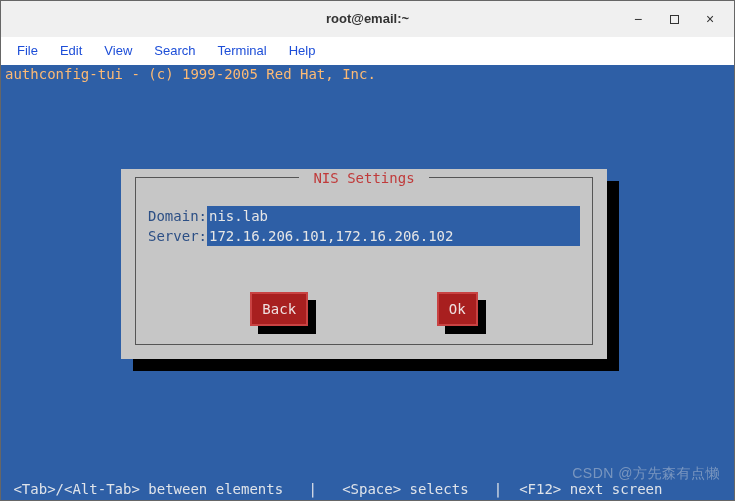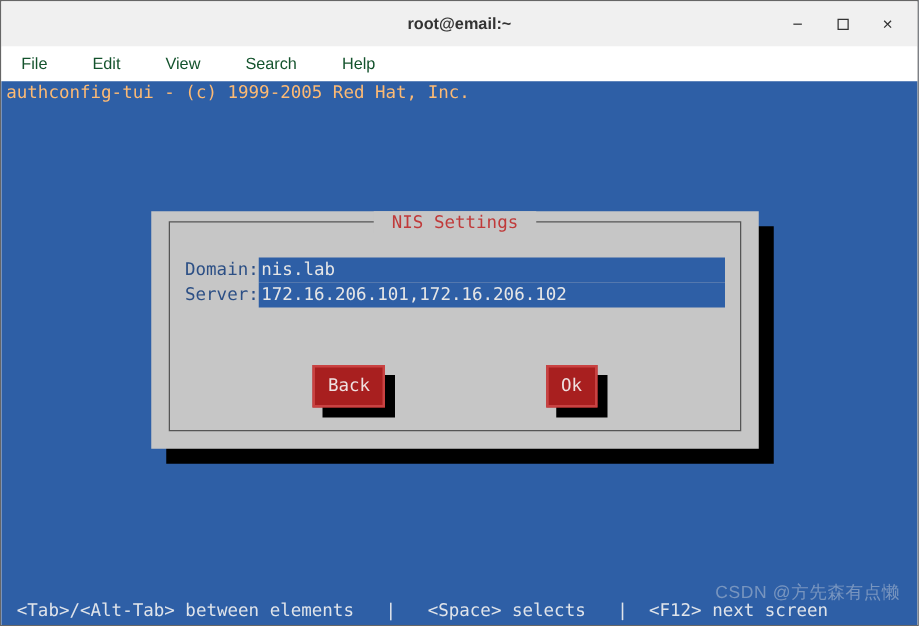--- a/index.html
+++ b/index.html
@@ -48,23 +48,23 @@
   }
   .win-btn .sq {
     width: 9px; height: 9px; border: 1.5px solid #333;
   }
   .menubar {
     height: 28px;
     background: #fff;
     display: flex;
     align-items: center;
     padding: 0 6px;
-    gap: 16px;
+    gap: 2px;
     font-size: 13px;
-    color: #14532d;
+    color: #1d4ed8;
     border-bottom: 1px solid rgba(0,0,0,0);
   }
   .menu-item {
     padding: 4px 10px;
     cursor: pointer;
   }
   .terminal {
     position: relative;
     background: #2e5fa6;
     height: calc(501px - 36px - 28px);
@@ -194,20 +194,21 @@
         <span>×</span>
       </div>
   </div>
 </div>
 
 <div class="menubar">
   <div class="menu-item">File</div>
   <div class="menu-item">Edit</div>
   <div class="menu-item">View</div>
   <div class="menu-item">Search</div>
+  <div class="menu-item">Terminal</div>
   <div class="menu-item">Help</div>
 </div>
 
 <div class="terminal">
   <div class="term-top">authconfig-tui - (c) 1999-2005 Red Hat, Inc.</div>
 
   <div class="dialog-shadow"></div>
   <div class="dialog">
     <div class="dialog-border">
       <div class="dialog-title"> NIS Settings </div>

